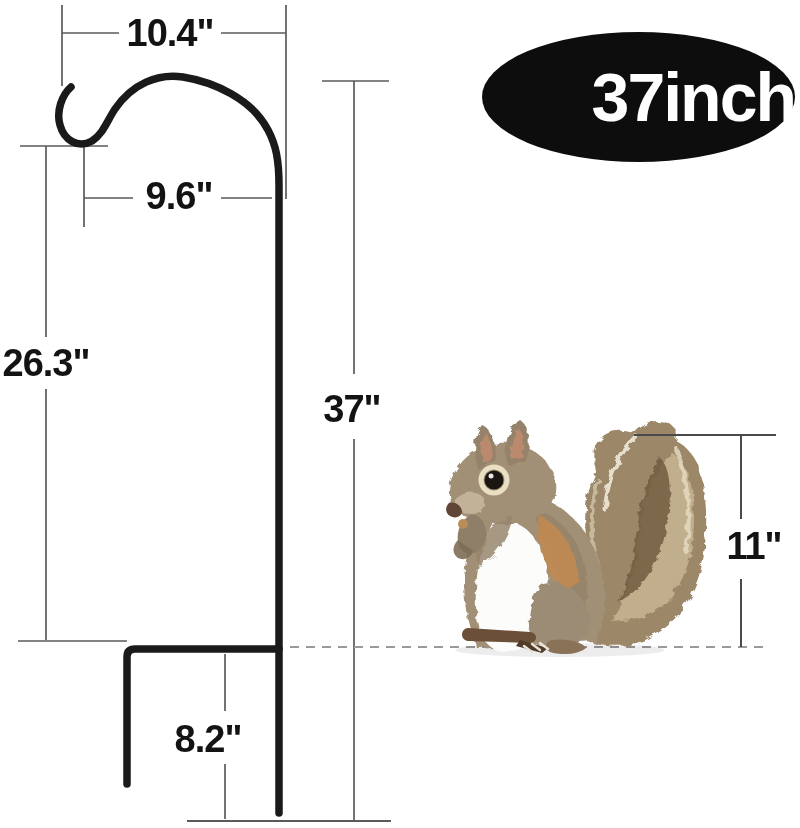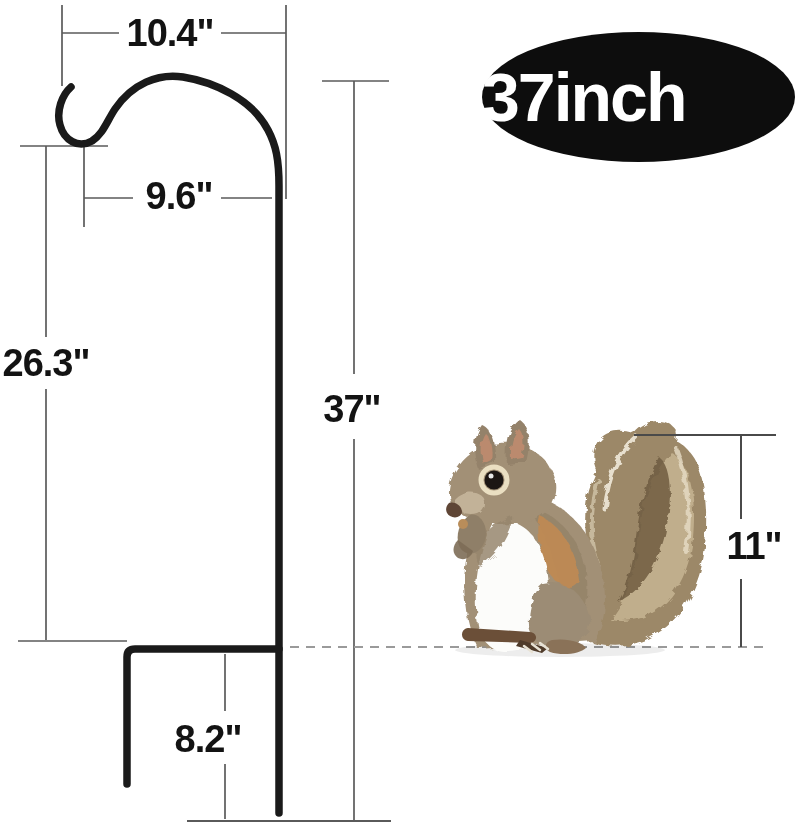--- a/index.html
+++ b/index.html
@@ -9,21 +9,21 @@
   }
   .diagram-svg{position:absolute;left:0;top:0;}
   .dim-label{
     position:absolute;transform:translate(-50%,-50%);
     font-weight:700;font-size:38px;letter-spacing:-1px;color:#131313;
     white-space:nowrap;line-height:1;
   }
   .badge{
     position:absolute;left:482px;top:32px;width:313px;height:130px;
     background:#0d0d0d;border-radius:50%;
-    display:flex;align-items:center;justify-content:flex-start;
+    display:flex;align-items:center;justify-content:flex-end;
   }
   .badge span{
     color:#ffffff;font-weight:700;font-size:68px;letter-spacing:-2px;line-height:1;
   }
 </style>
 </head>
 <body>
 
 <div class="canvas">
 

